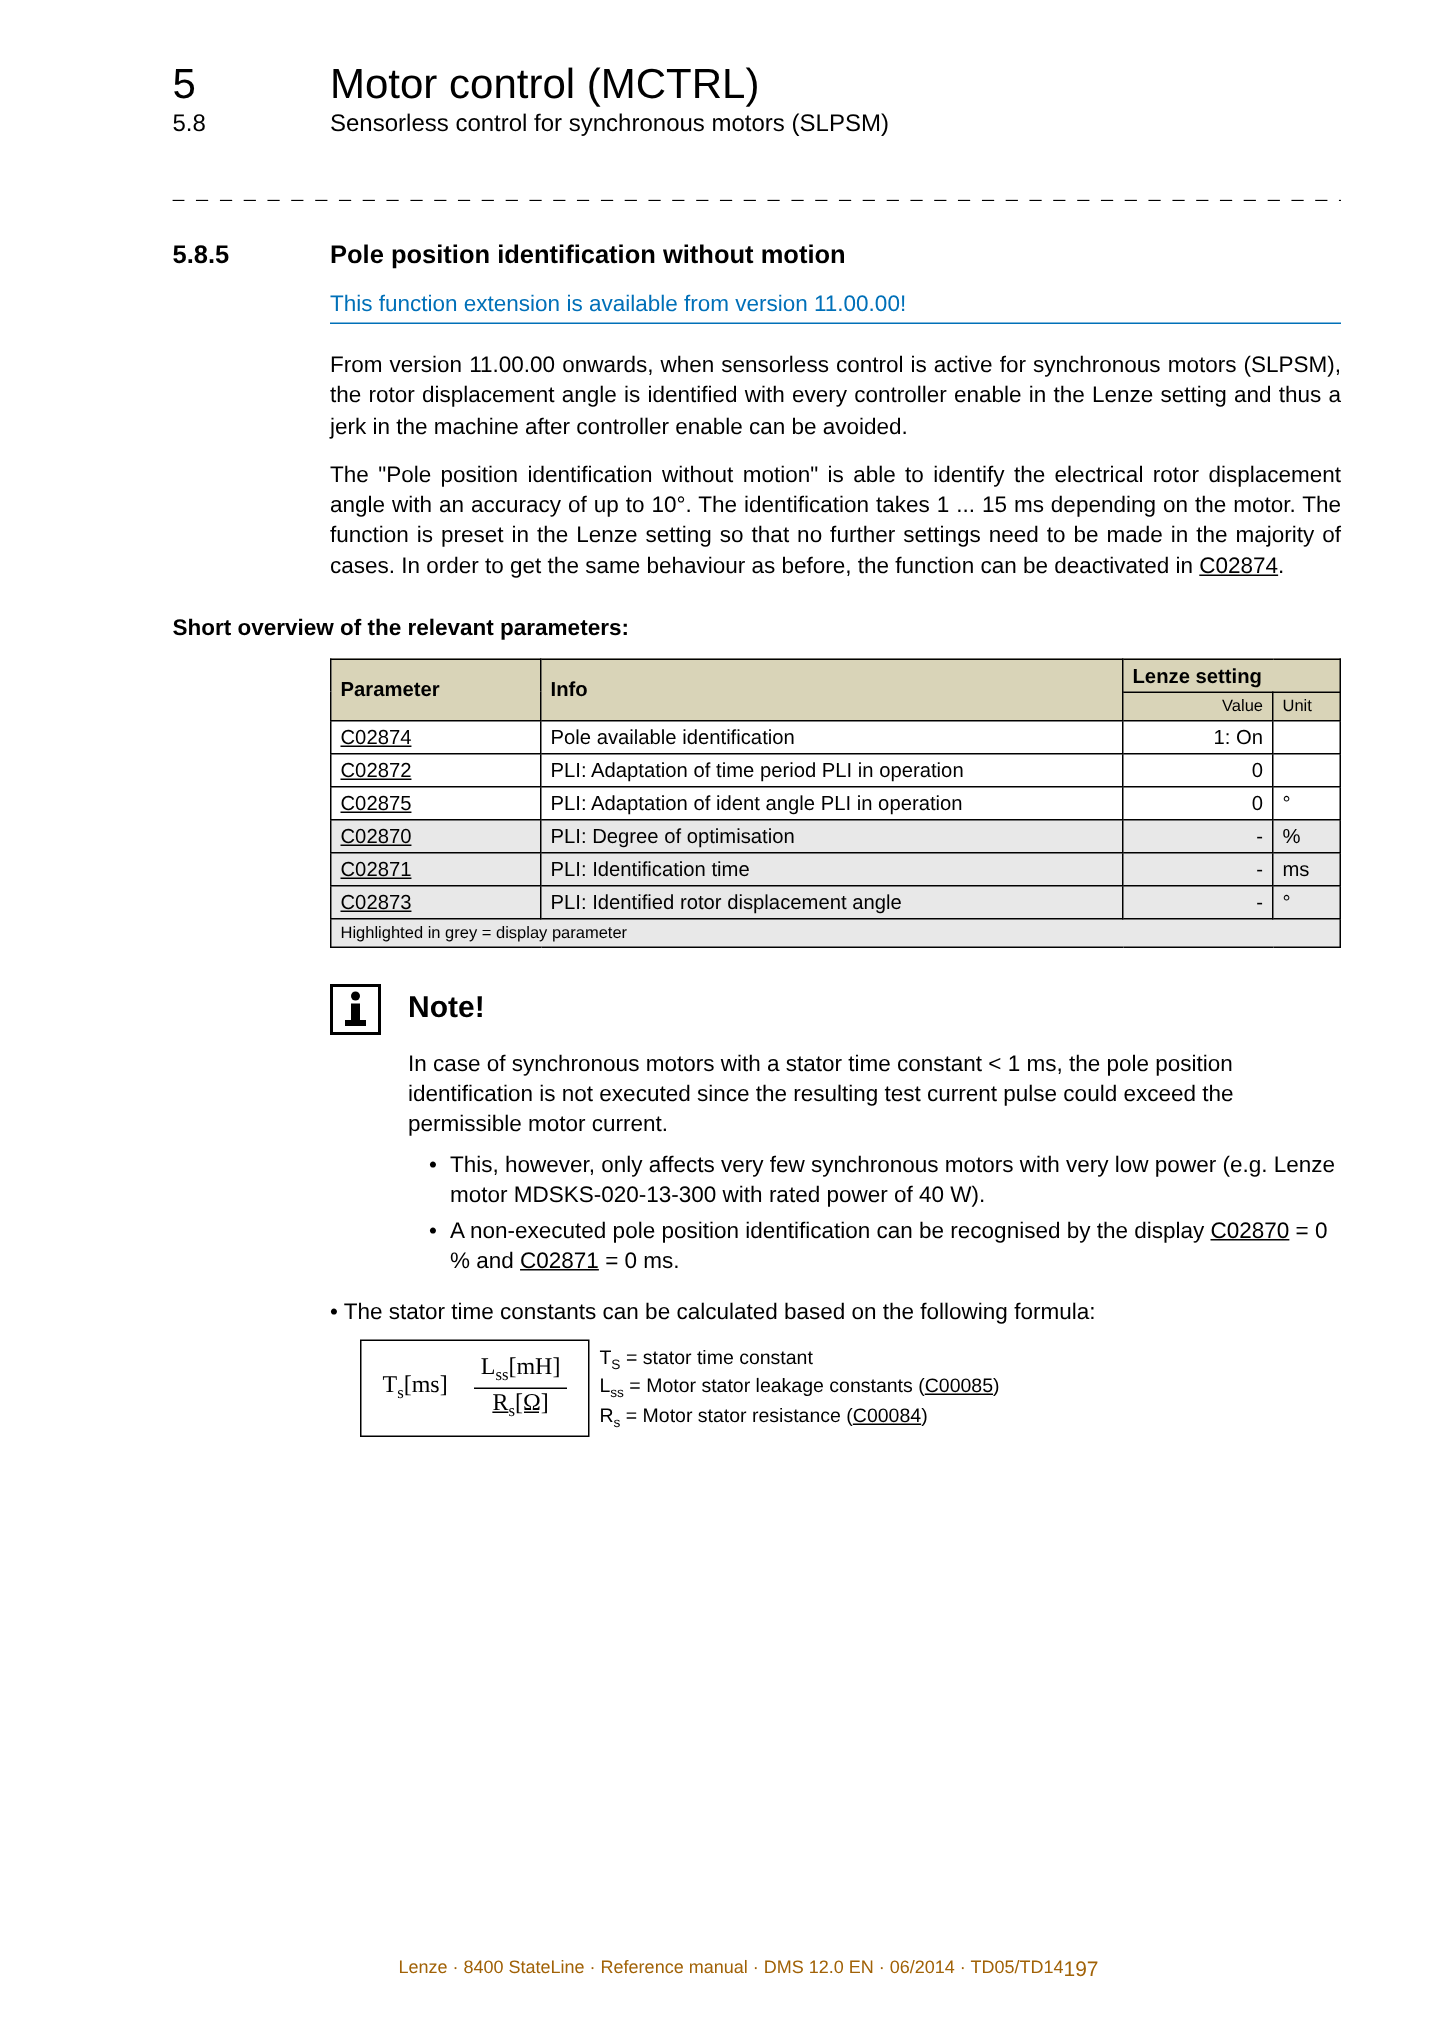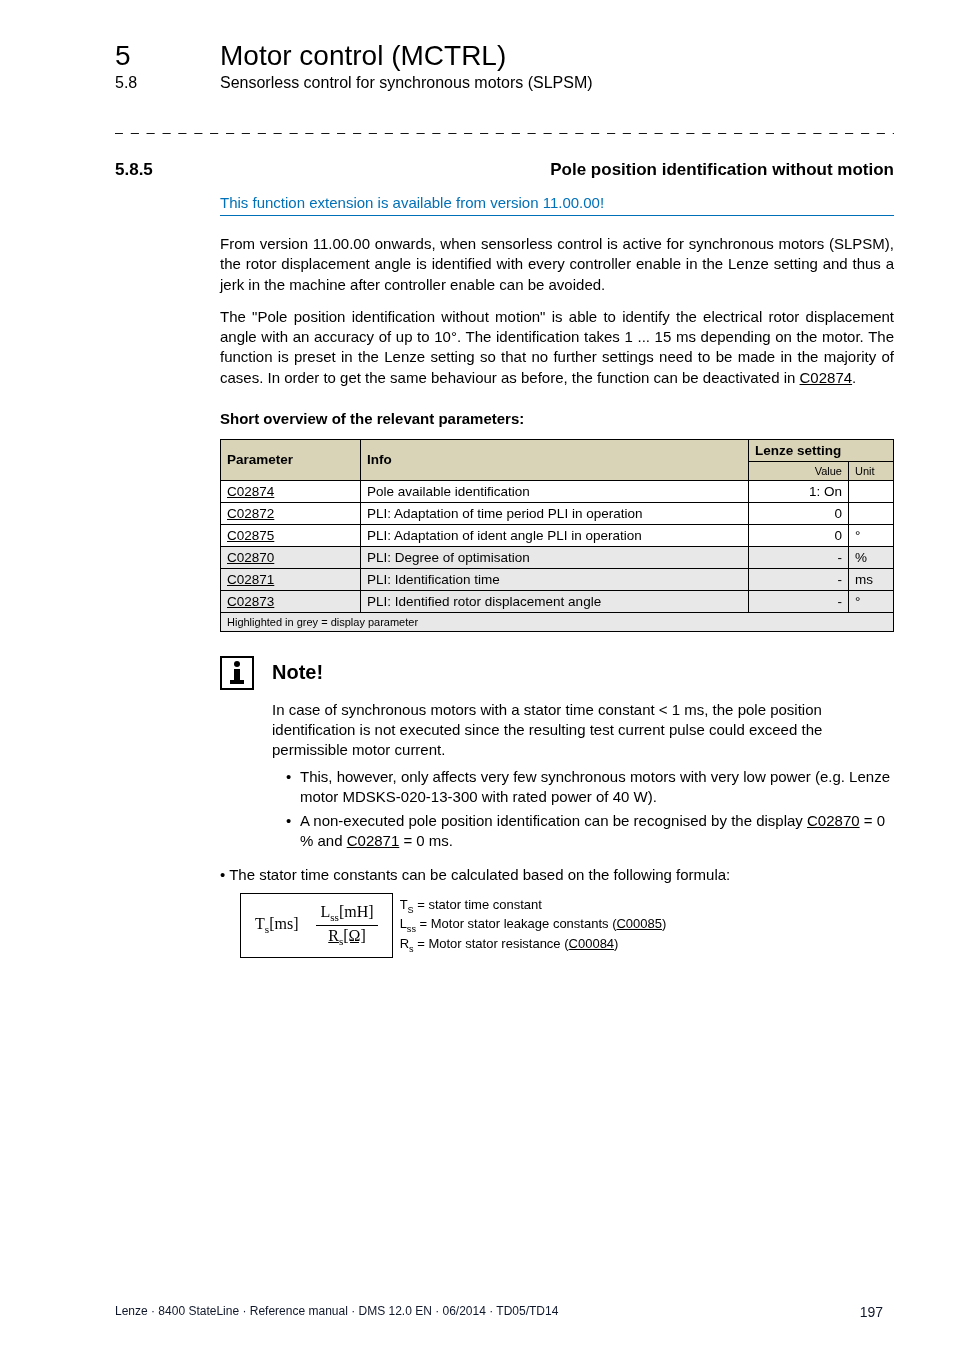--- a/index.html
+++ b/index.html
@@ -49,21 +49,20 @@
     margin-bottom: 26px;
     white-space: nowrap;
     overflow: hidden;
   }
   .section-line {
     display: flex;
     align-items: baseline;
     font-weight: 700;
     font-size: 17px;
     margin-bottom: 14px;
-    justify-content: space-between;
   }
   .section-num {
     width: 105px;
   }
   .blue-note {
     color: #0070b8;
     font-size: 15px;
     margin-left: 105px;
     margin-bottom: 4px;
   }
@@ -78,21 +77,20 @@
     text-align: justify;
     font-size: 15px;
     line-height: 1.35;
     margin-bottom: 12px;
   }
   .link {
     color: #000000;
     text-decoration: underline;
   }
   .param-heading {
-    margin-left: 105px;
     font-weight: 700;
     font-size: 15px;
     margin-top: 22px;
     margin-bottom: 12px;
   }
   table.params {
     margin-left: 105px;
     border-collapse: collapse;
     width: calc(100% - 105px);
     font-size: 13.5px;
@@ -253,22 +251,22 @@
     line-height: 1.35;
     border-left: 1px solid transparent;
   }
   .footer {
     position: absolute;
     bottom: 30px;
     left: 115px;
     right: 71px;
     font-size: 12px;
     display: flex;
-    justify-content: space-between;
-    color: #0f172a;
+    justify-content: center;
+    color: #a16207;
   }
   .footer .pagenum {
     font-size: 14px;
   }
 </style>
 </head>
 <body>
 
 <div class="page">
 

